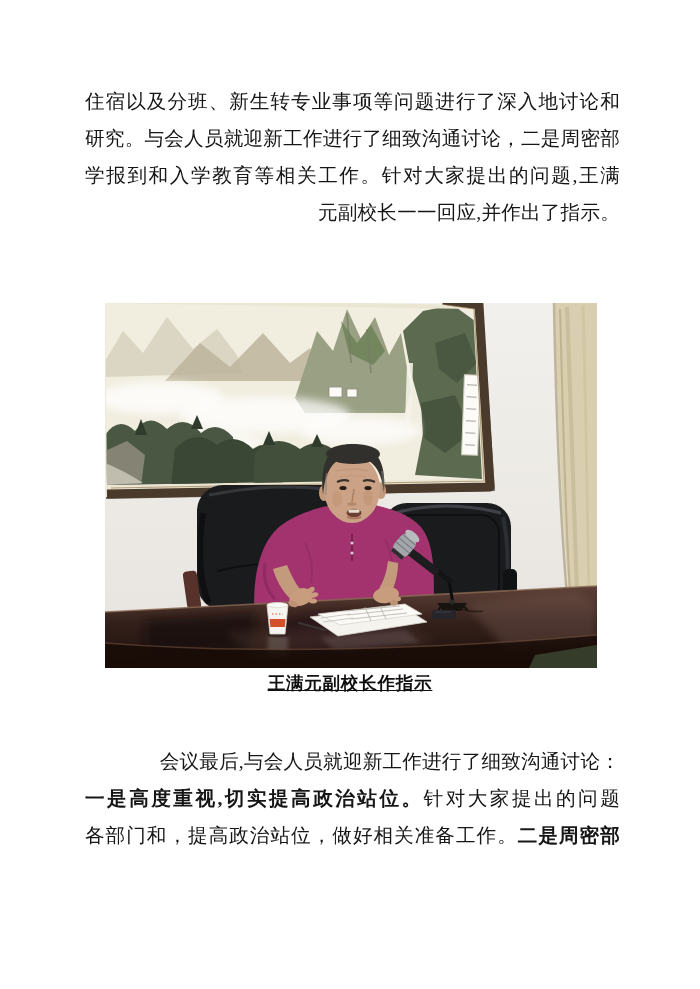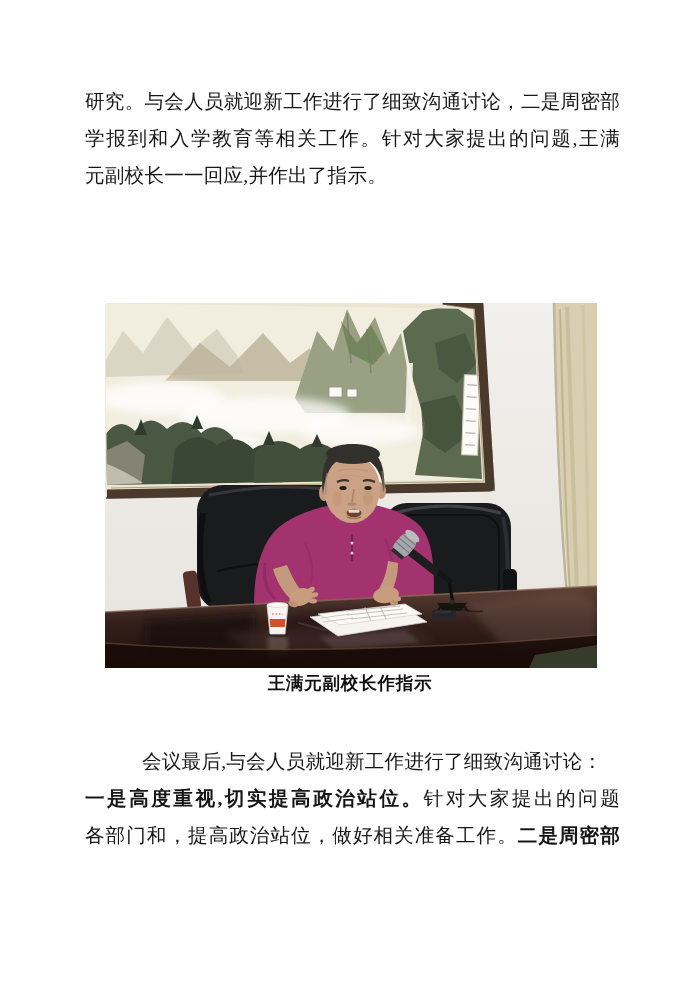--- a/index.html
+++ b/index.html
@@ -6,35 +6,37 @@
   body{
     width:700px;height:989px;position:relative;background:#ffffff;
     font-family:"Liberation Serif","DejaVu Serif",serif;overflow:hidden;
   }
   .para{position:absolute;left:85px;width:535px}
   #para1{top:83px}
   #para2{top:743px}
   .textline{
     font-size:19.6px;line-height:37px;color:#161616;letter-spacing:.2px;
     text-justify:inter-ideograph;
+    text-align:right;
   }
   .just{text-align:justify;text-align-last:justify}
   .indent{text-indent:57px}
   .bold{font-weight:700}
   #caption{
     position:absolute;left:0;top:671px;width:700px;text-align:center;
-    font-size:17.5px;line-height:24px;font-weight:700;letter-spacing:.8px;color:#101010;
+    font-size:17.5px;line-height:24px;font-weight:700;letter-spacing:.8px;color:#101010;text-decoration:underline;
   }
   #photo{position:absolute;left:105px;top:303px;width:492px;height:365px;overflow:hidden}
   #photo svg{display:block}
 </style>
 </head>
 <body>
 
 <div id="para1" class="para">
+  <div class="textline just">住宿以及分班、新生转专业事项等问题进行了深入地讨论和</div>
   <div class="textline just">研究。与会人员就迎新工作进行了细致沟通讨论，二是周密部</div>
   <div class="textline just">学报到和入学教育等相关工作。针对大家提出的问题,王满</div>
   <div class="textline">元副校长一一回应,并作出了指示。</div>
 </div>
 
 <div id="photo">
 <svg width="492" height="365" viewBox="0 0 492 365" xmlns="http://www.w3.org/2000/svg">
   <defs>
     <linearGradient id="gWall" x1="0" y1="0" x2="0" y2="1">
       <stop offset="0" stop-color="#f2f0ec"></stop>

